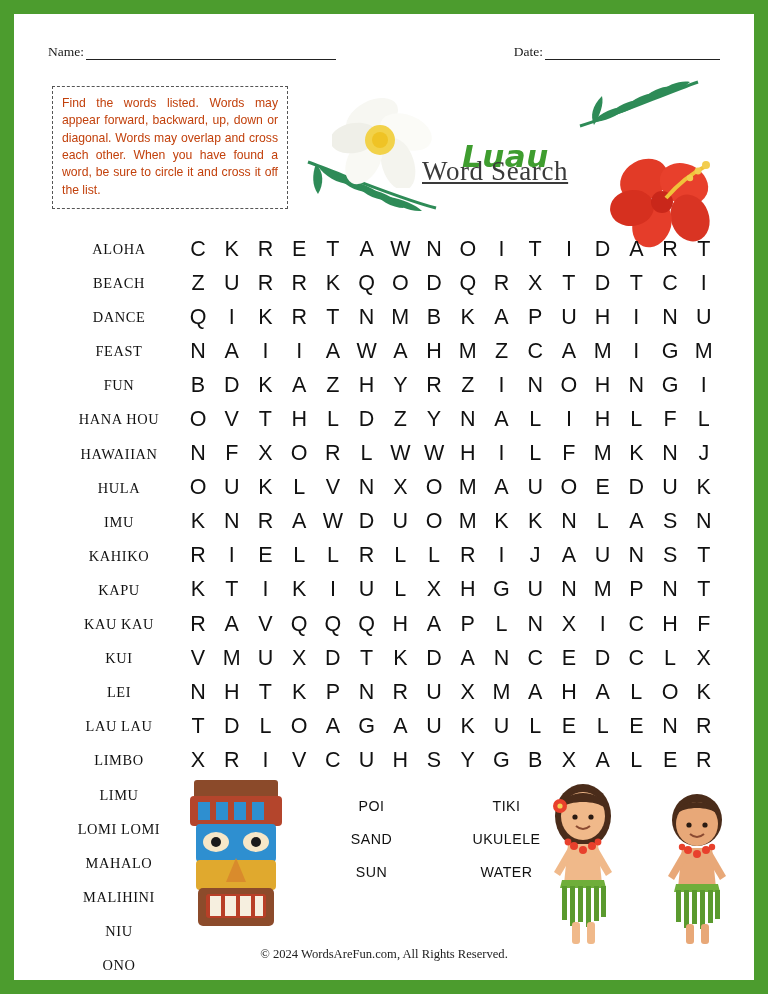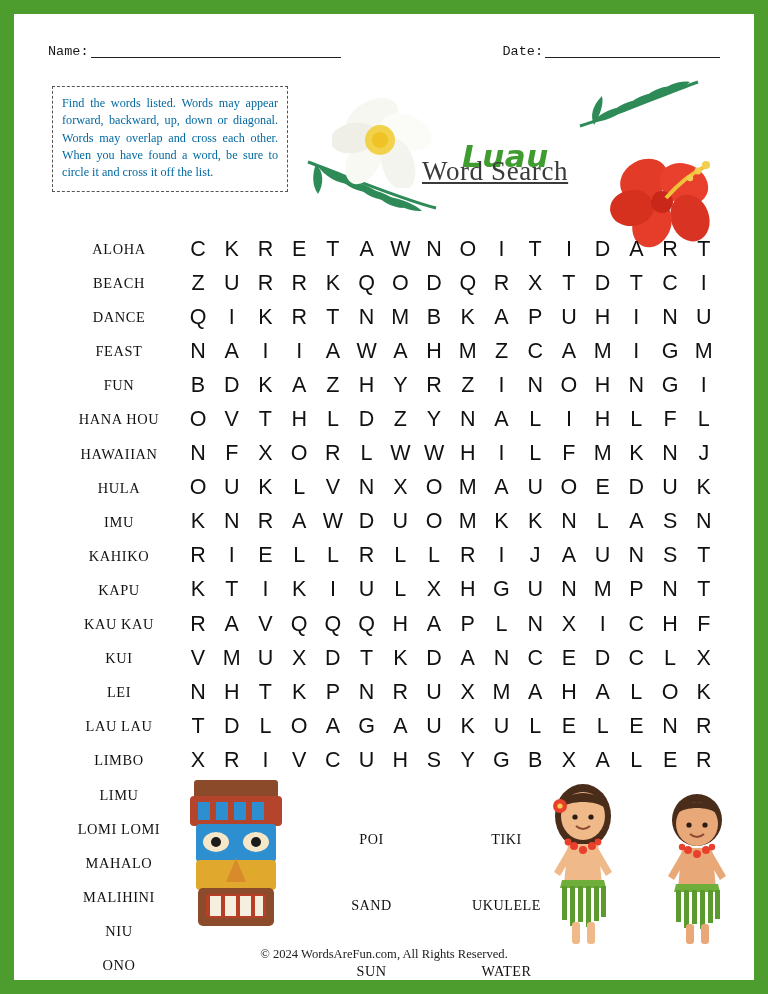--- a/index.html
+++ b/index.html
@@ -37,23 +37,22 @@
     left: 34px;
     right: 34px;
     display: flex;
     justify-content: space-between;
     font-size: 13.5px;
     color: #1a1a1a;
     font-family: "Liberation Serif", serif;
   }
   .name-row .field {
     display: flex;
-    align-items: center;
+    align-items: flex-end;
     white-space: nowrap;
-    font-family: Liberation Mono, monospace;
   }
   .name-row .label { padding-right: 2px; }
   .name-row .rule {
     display: inline-block;
     border-bottom: 1px solid #222;
     height: 11px;
   }
   .rule-name { width: 250px; }
   .rule-date { width: 175px; }
 
@@ -62,22 +61,22 @@
     position: absolute;
     top: 72px;
     left: 38px;
     width: 236px;
     border: 1px dashed #555;
     box-sizing: border-box;
     padding: 8px 9px 9px 9px;
     font-size: 12.2px;
     line-height: 1.42;
     text-align: justify;
-    color: #0369a1;
-    font-family: Liberation Serif, serif;
+    color: #c2410c;
+    font-family: Liberation Sans, sans-serif;
   }
 
   
   .title-wrap {
     position: absolute;
     top: 78px;
     left: 300px;
     width: 420px;
     height: 130px;
   }
@@ -154,25 +153,24 @@
     width: 250px;
     display: flex;
     justify-content: space-between;
   }
   .bottom-col {
     text-align: center;
     width: 115px;
   }
   .bottom-col .word {
     font-size: 14.2px;
-    font-family: Liberation Serif, serif;
+    font-family: Liberation Sans, sans-serif;
     color: #111;
     line-height: 33px;
     letter-spacing: 0.5px;
-    margin-top: 33px;
   }
 
   
   .footer {
     position: absolute;
     bottom: 18px;
     left: 0;
     right: 0;
     text-align: center;
     font-size: 12.6px;

